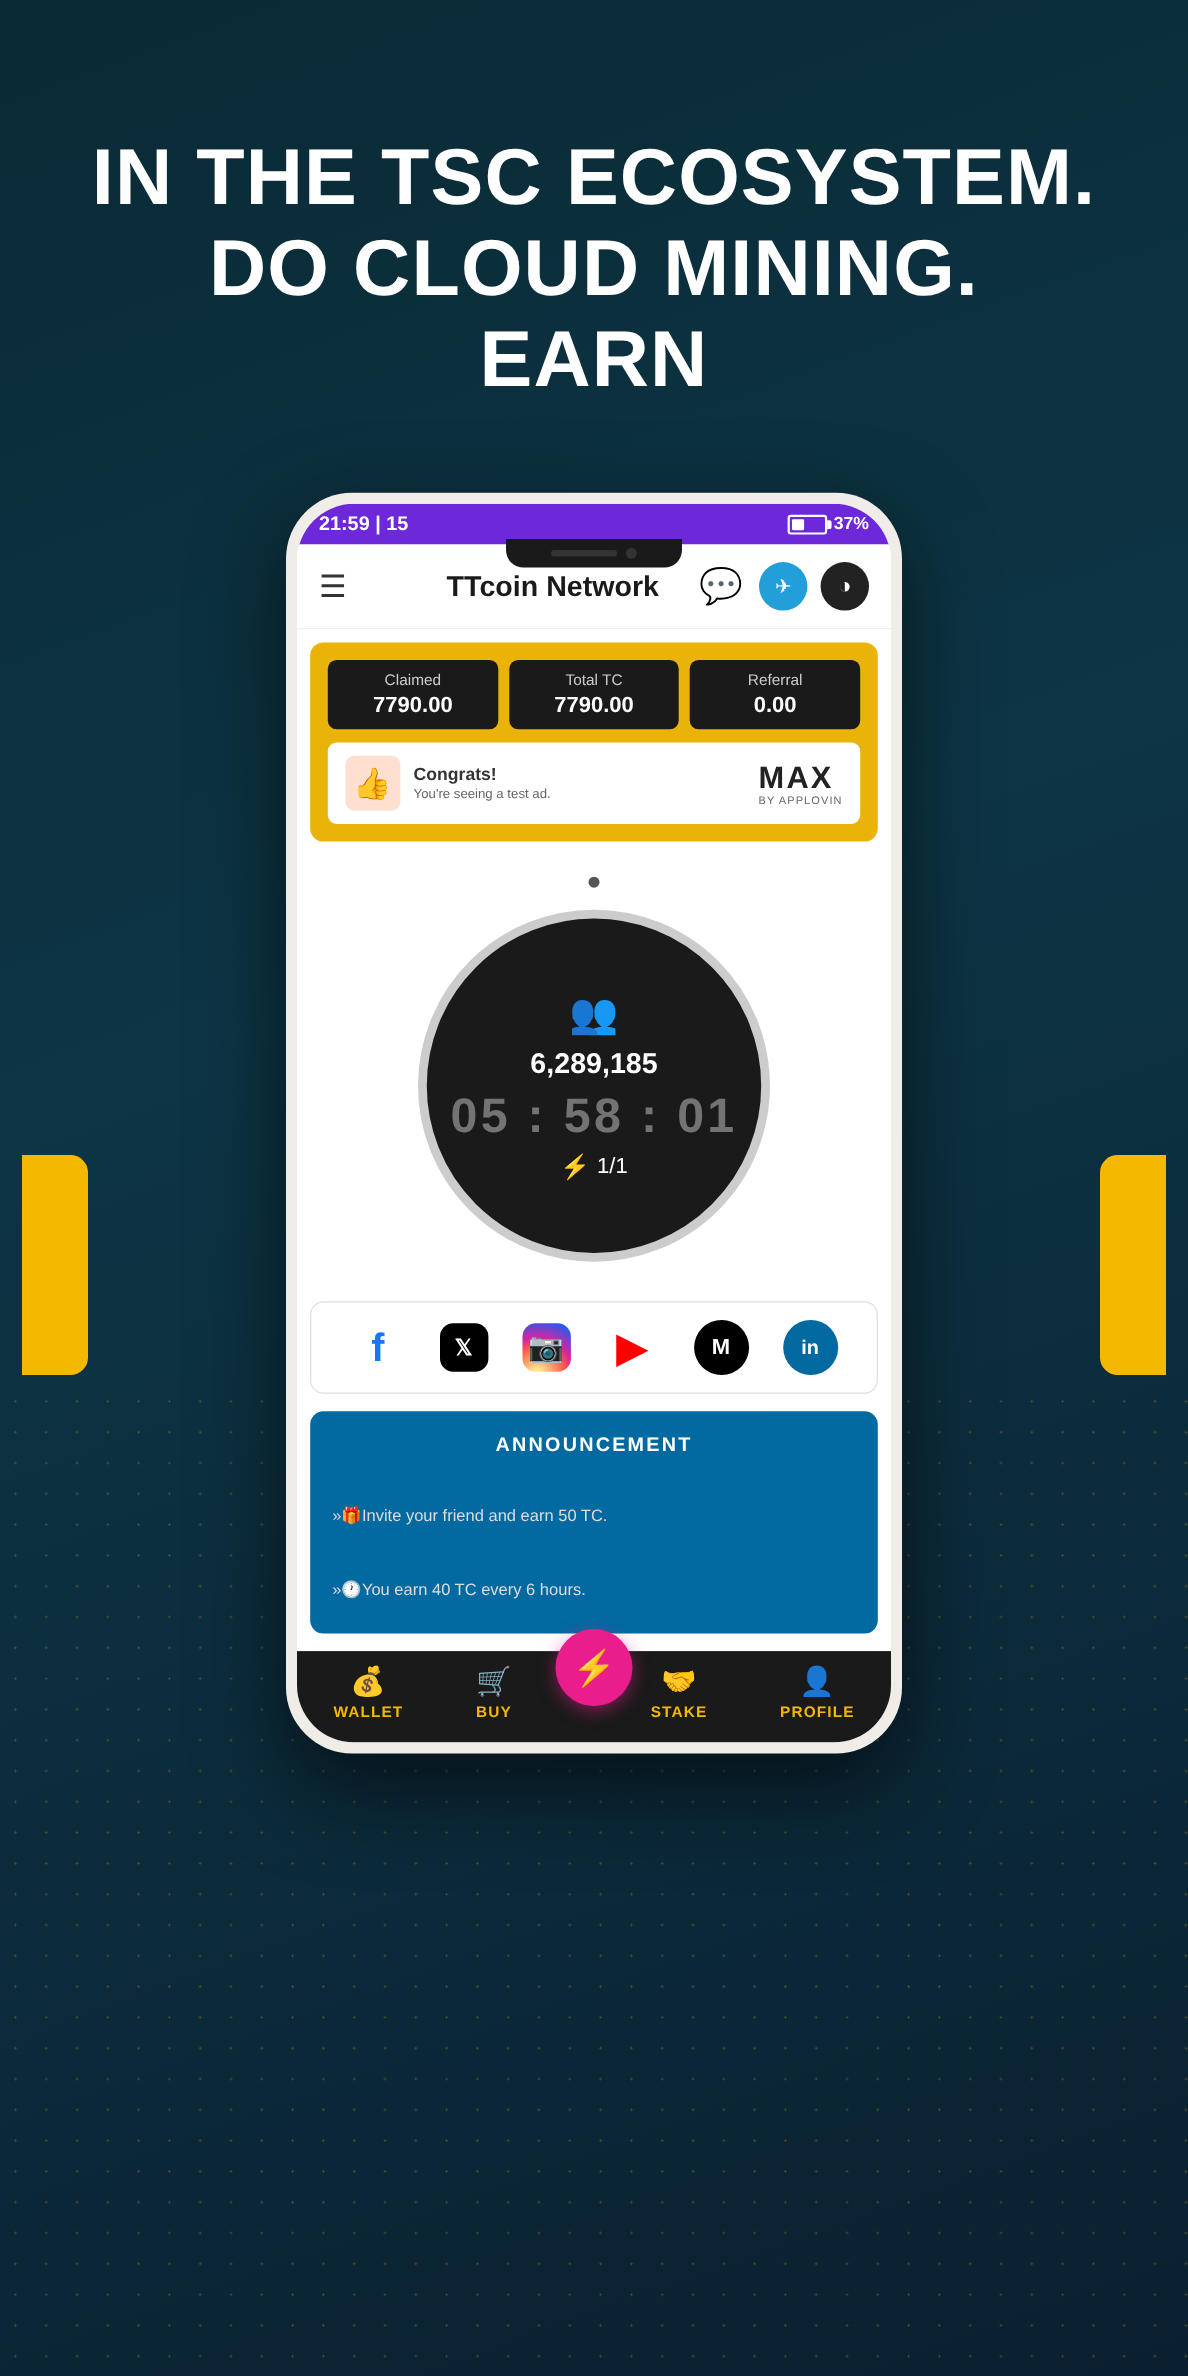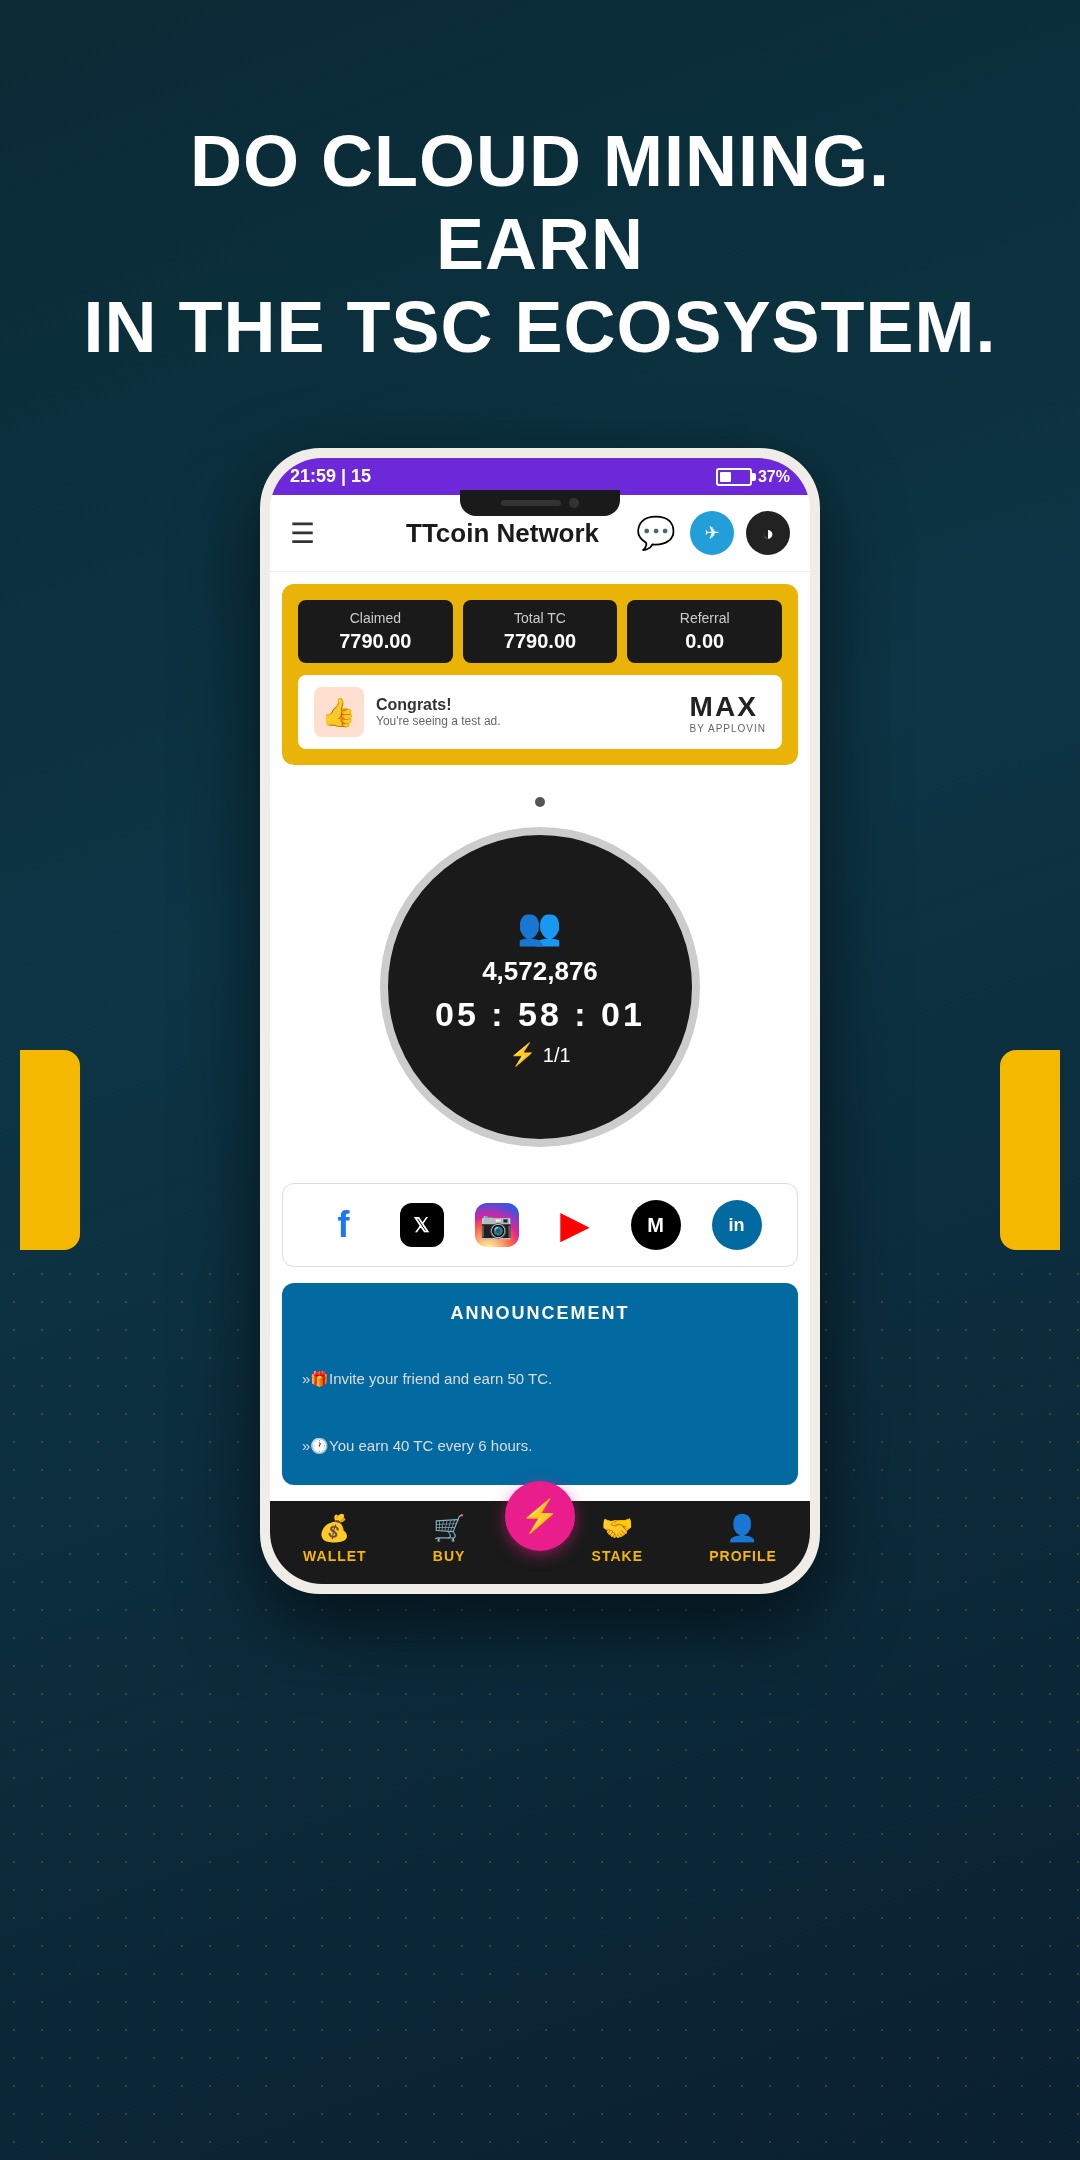--- a/index.html
+++ b/index.html
@@ -328,23 +328,23 @@
       color: white;
     }
 
     .mining-users-count {
       font-size: 26px;
       font-weight: bold;
       color: white;
     }
 
     .mining-timer {
-      font-size: 34px;
+      font-size: 44px;
       font-weight: 900;
-      color: #ffffff;
+      color: #737373;
       letter-spacing: 3px;
     }
 
     .mining-rate {
       font-size: 20px;
       color: white;
       display: flex;
       align-items: center;
       gap: 6px;
     }
@@ -460,22 +460,22 @@
       box-shadow: 0 4px 15px rgba(233,30,140,0.5);
     }
   </style>
 </head>
 <body>
 
 <div class="side-tab-left"></div>
 <div class="side-tab-right"></div>
 
 <div class="hero-text">
+  <div>IN THE TSC ECOSYSTEM.</div>
   <div>DO CLOUD MINING. EARN</div>
-  <div>IN THE TSC ECOSYSTEM.</div>
 </div>
 
 <div class="phone-container">
   <div class="phone">
     <div class="phone-inner">
 
       <div class="status-bar">
         <span>21:59 | 15</span>
         <div class="status-bar-right">
           <div class="battery-icon">
@@ -531,21 +531,21 @@
             <div class="by-text">BY APPLOVIN</div>
           </div>
         </div>
       </div>
 
       <div class="mining-area">
         <div class="indicator-dot"></div>
 
         <div class="mining-circle">
           <div class="mining-users-icon">👥</div>
-          <div class="mining-users-count">4,572,876</div>
+          <div class="mining-users-count">6,289,185</div>
           <div class="mining-timer">05 : 58 : 01</div>
           <div class="mining-rate">
             <span class="bolt-yellow">⚡</span>
             <span>1/1</span>
           </div>
         </div>
       </div>
 
       <div class="social-bar">
         <div class="social-icon facebook">f</div>

